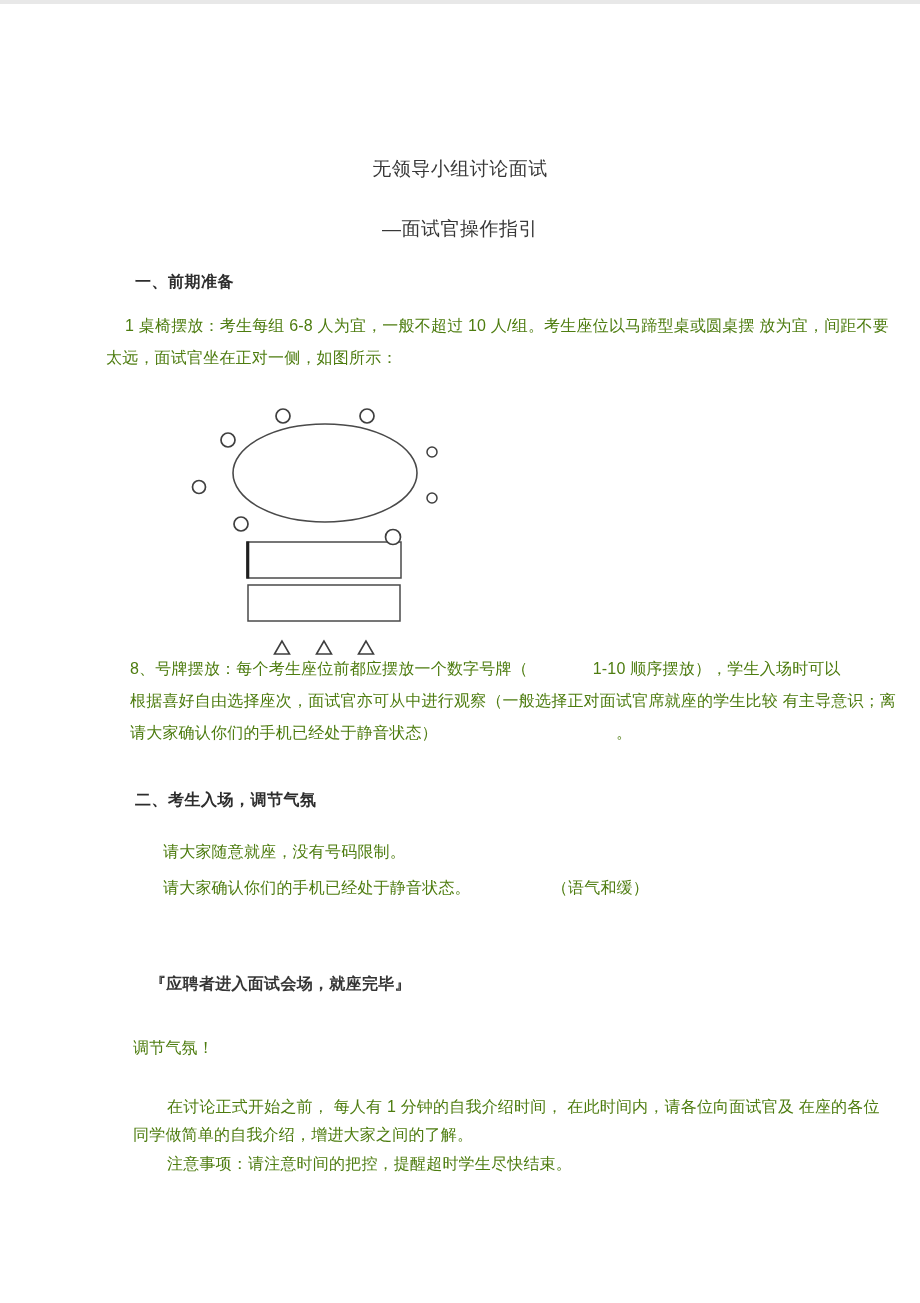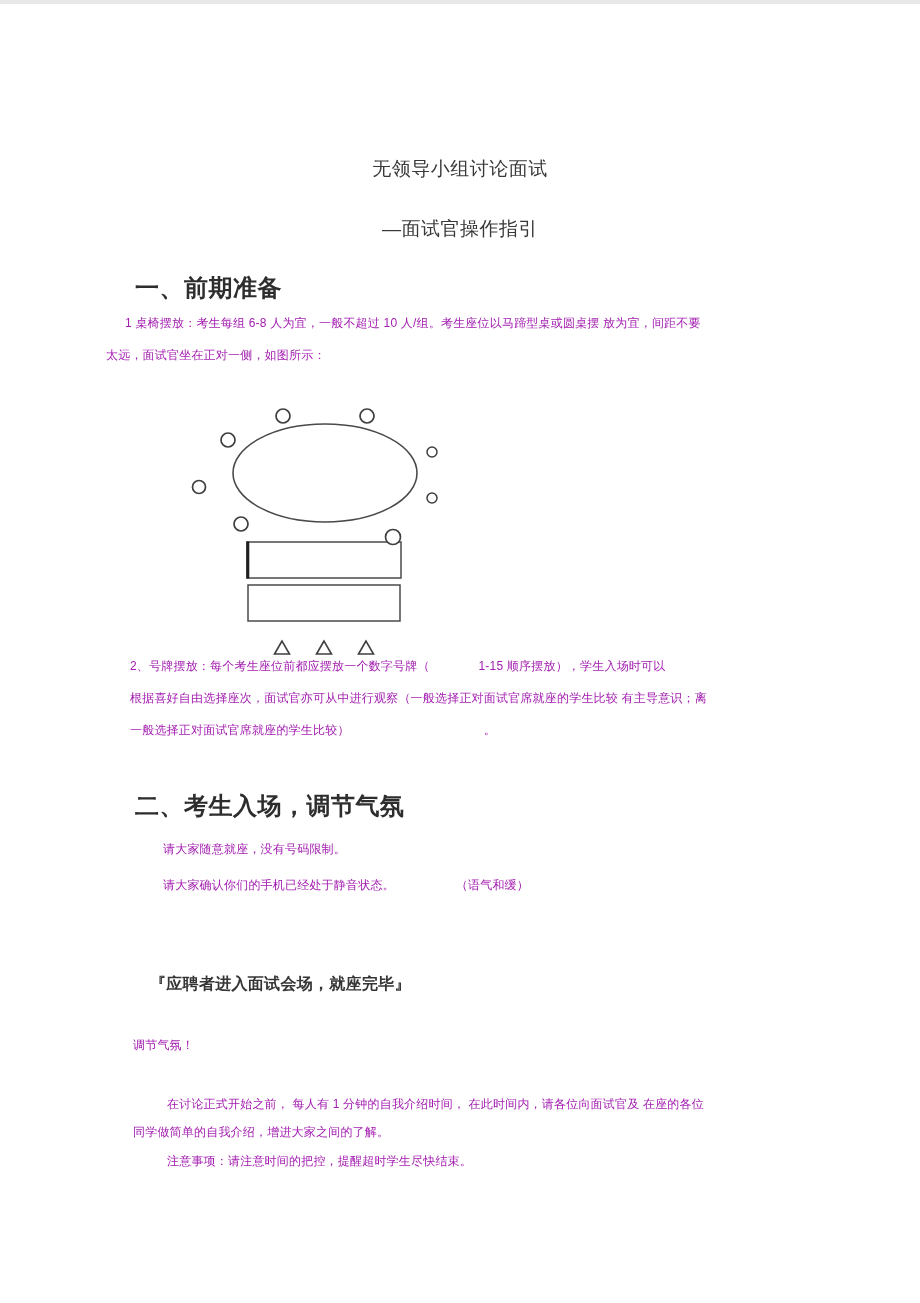--- a/index.html
+++ b/index.html
@@ -8,37 +8,37 @@
     width: 920px;
     height: 1303px;
     margin: 4px auto;
     background: #ffffff;
     overflow: hidden;
     font-family: "Liberation Sans", "DejaVu Sans", sans-serif;
   }
   .txt {
     position: absolute;
     white-space: pre;
-    font-size: 12px;
-    color: #a21caf;
+    font-size: 16px;
+    color: #4d7c0f;
     letter-spacing: 0.2px;
     line-height: 1.3;
   }
   .doc-title {
     position: absolute;
     left: 0; right: 0;
     text-align: center;
     font-size: 19px;
     color: #383838;
     letter-spacing: 0.5px;
     white-space: pre;
   }
   .heading {
     position: absolute;
-    font-size: 24px;
+    font-size: 16px;
     font-weight: 700;
     color: #2d2d2d;
     letter-spacing: 0.5px;
     white-space: pre;
   }
   .stage-note {
     position: absolute;
     font-size: 16px;
     font-weight: 600;
     color: #353535;
@@ -76,23 +76,23 @@
     <line x1="67.8" y1="142.5" x2="67.8" y2="179.5" stroke="#1f1f1f" stroke-width="3"></line>
     <rect x="68" y="186" width="152" height="36" fill="#ffffff" stroke="#4a4a4a" stroke-width="1.5"></rect>
 
     <circle cx="213" cy="138" r="7.5" fill="#ffffff" stroke="#3f3f3f" stroke-width="1.7"></circle>
 
     <polygon points="102,242 94.5,255 109.5,255" fill="none" stroke="#3f3f3f" stroke-width="1.6"></polygon>
     <polygon points="144,242 136.5,255 151.5,255" fill="none" stroke="#3f3f3f" stroke-width="1.6"></polygon>
     <polygon points="186,242 178.5,255 193.5,255" fill="none" stroke="#3f3f3f" stroke-width="1.6"></polygon>
   </svg>
 
-  <div class="txt" style="left:130px; top:655px;">2、号牌摆放：每个考生座位前都应摆放一个数字号牌（　　　　1-15 顺序摆放），学生入场时可以</div>
+  <div class="txt" style="left:130px; top:655px;">8、号牌摆放：每个考生座位前都应摆放一个数字号牌（　　　　1-10 顺序摆放），学生入场时可以</div>
   <div class="txt" style="left:130px; top:687px;">根据喜好自由选择座次，面试官亦可从中进行观察（一般选择正对面试官席就座的学生比较 有主导意识；离</div>
-  <div class="txt" style="left:130px; top:719px;">一般选择正对面试官席就座的学生比较）　　　　　　　　　　　。</div>
+  <div class="txt" style="left:130px; top:719px;">请大家确认你们的手机已经处于静音状态）　　　　　　　　　　　。</div>
 
   <div class="heading" style="left:135px; top:786px;">二、考生入场，调节气氛</div>
 
   <div class="txt" style="left:163px; top:838px;">请大家随意就座，没有号码限制。</div>
   <div class="txt" style="left:163px; top:874px;">请大家确认你们的手机已经处于静音状态。　　　　　（语气和缓）</div>
 
   <div class="stage-note" style="left:150px; top:970px;">『应聘者进入面试会场，就座完毕』</div>
 
   <div class="txt" style="left:133px; top:1034px;">调节气氛！</div>
   <div class="txt" style="left:167px; top:1093px;">在讨论正式开始之前， 每人有 1 分钟的自我介绍时间， 在此时间内，请各位向面试官及 在座的各位</div>

